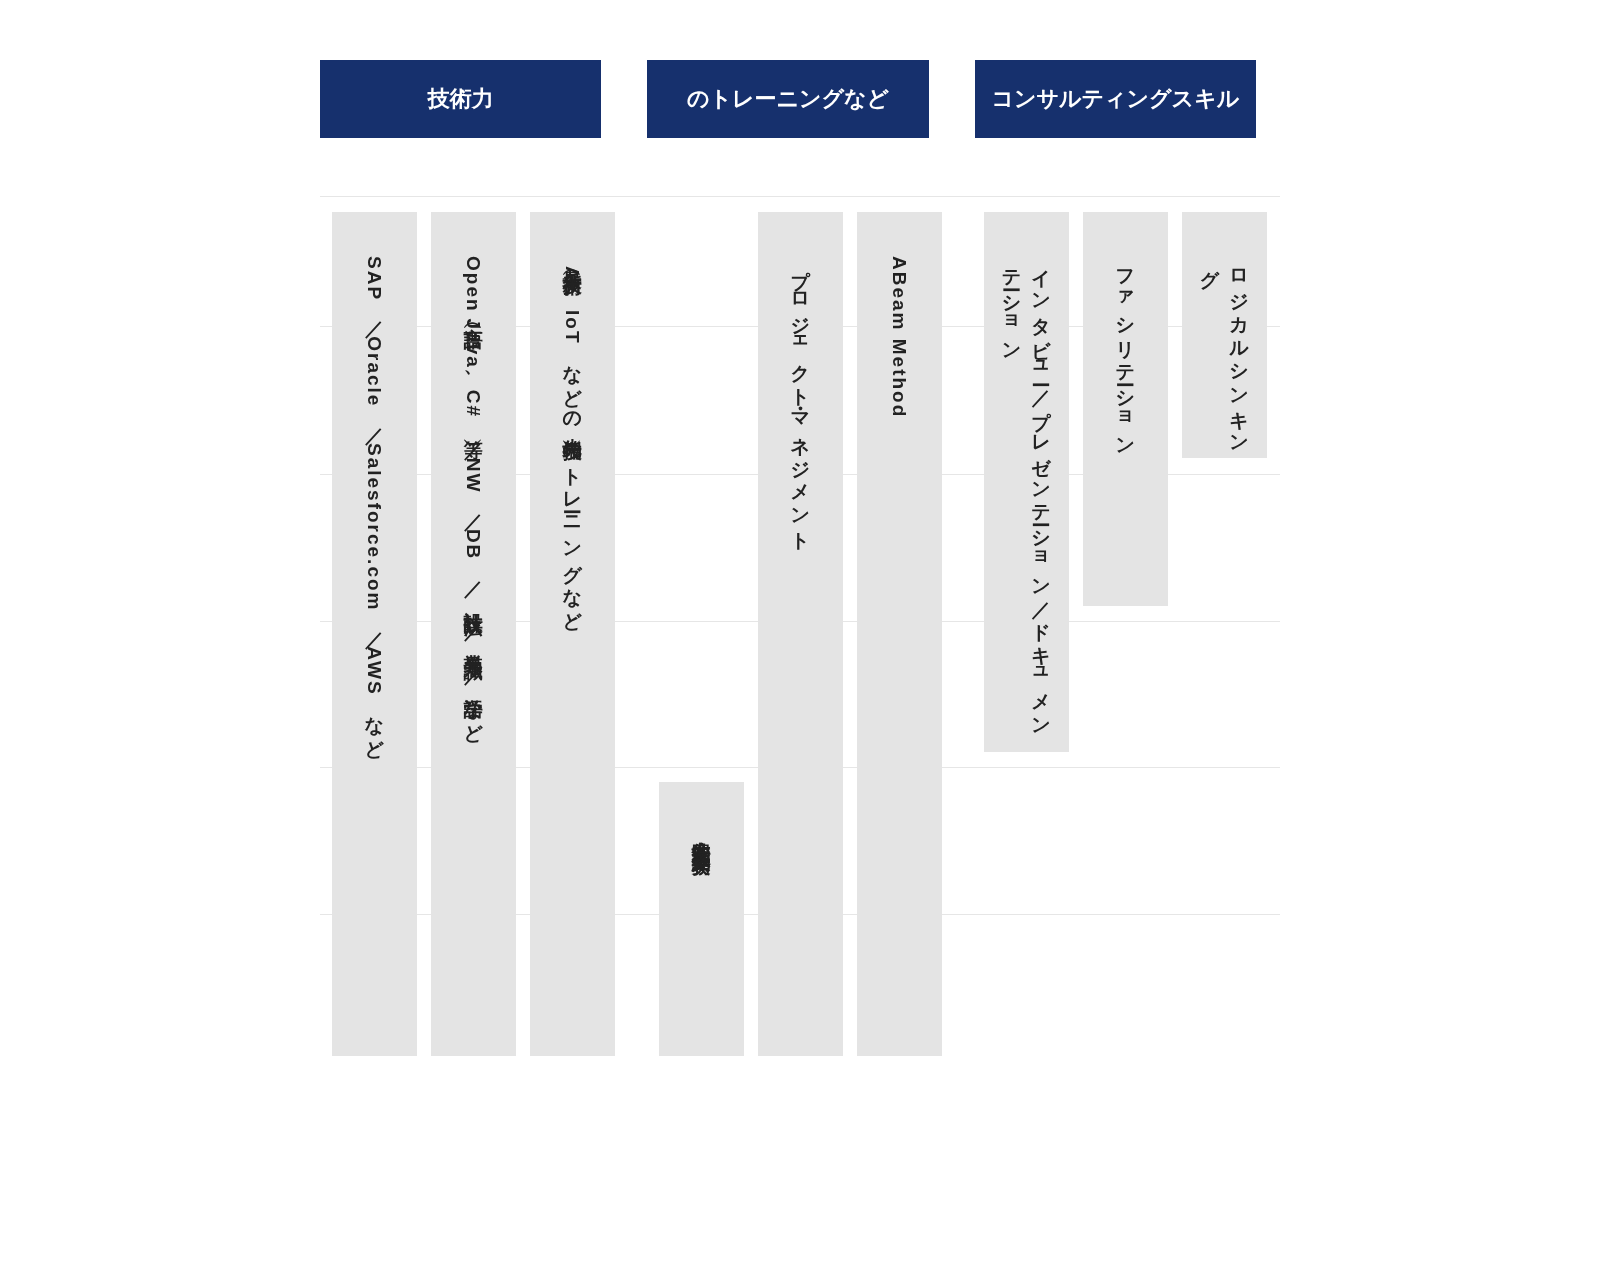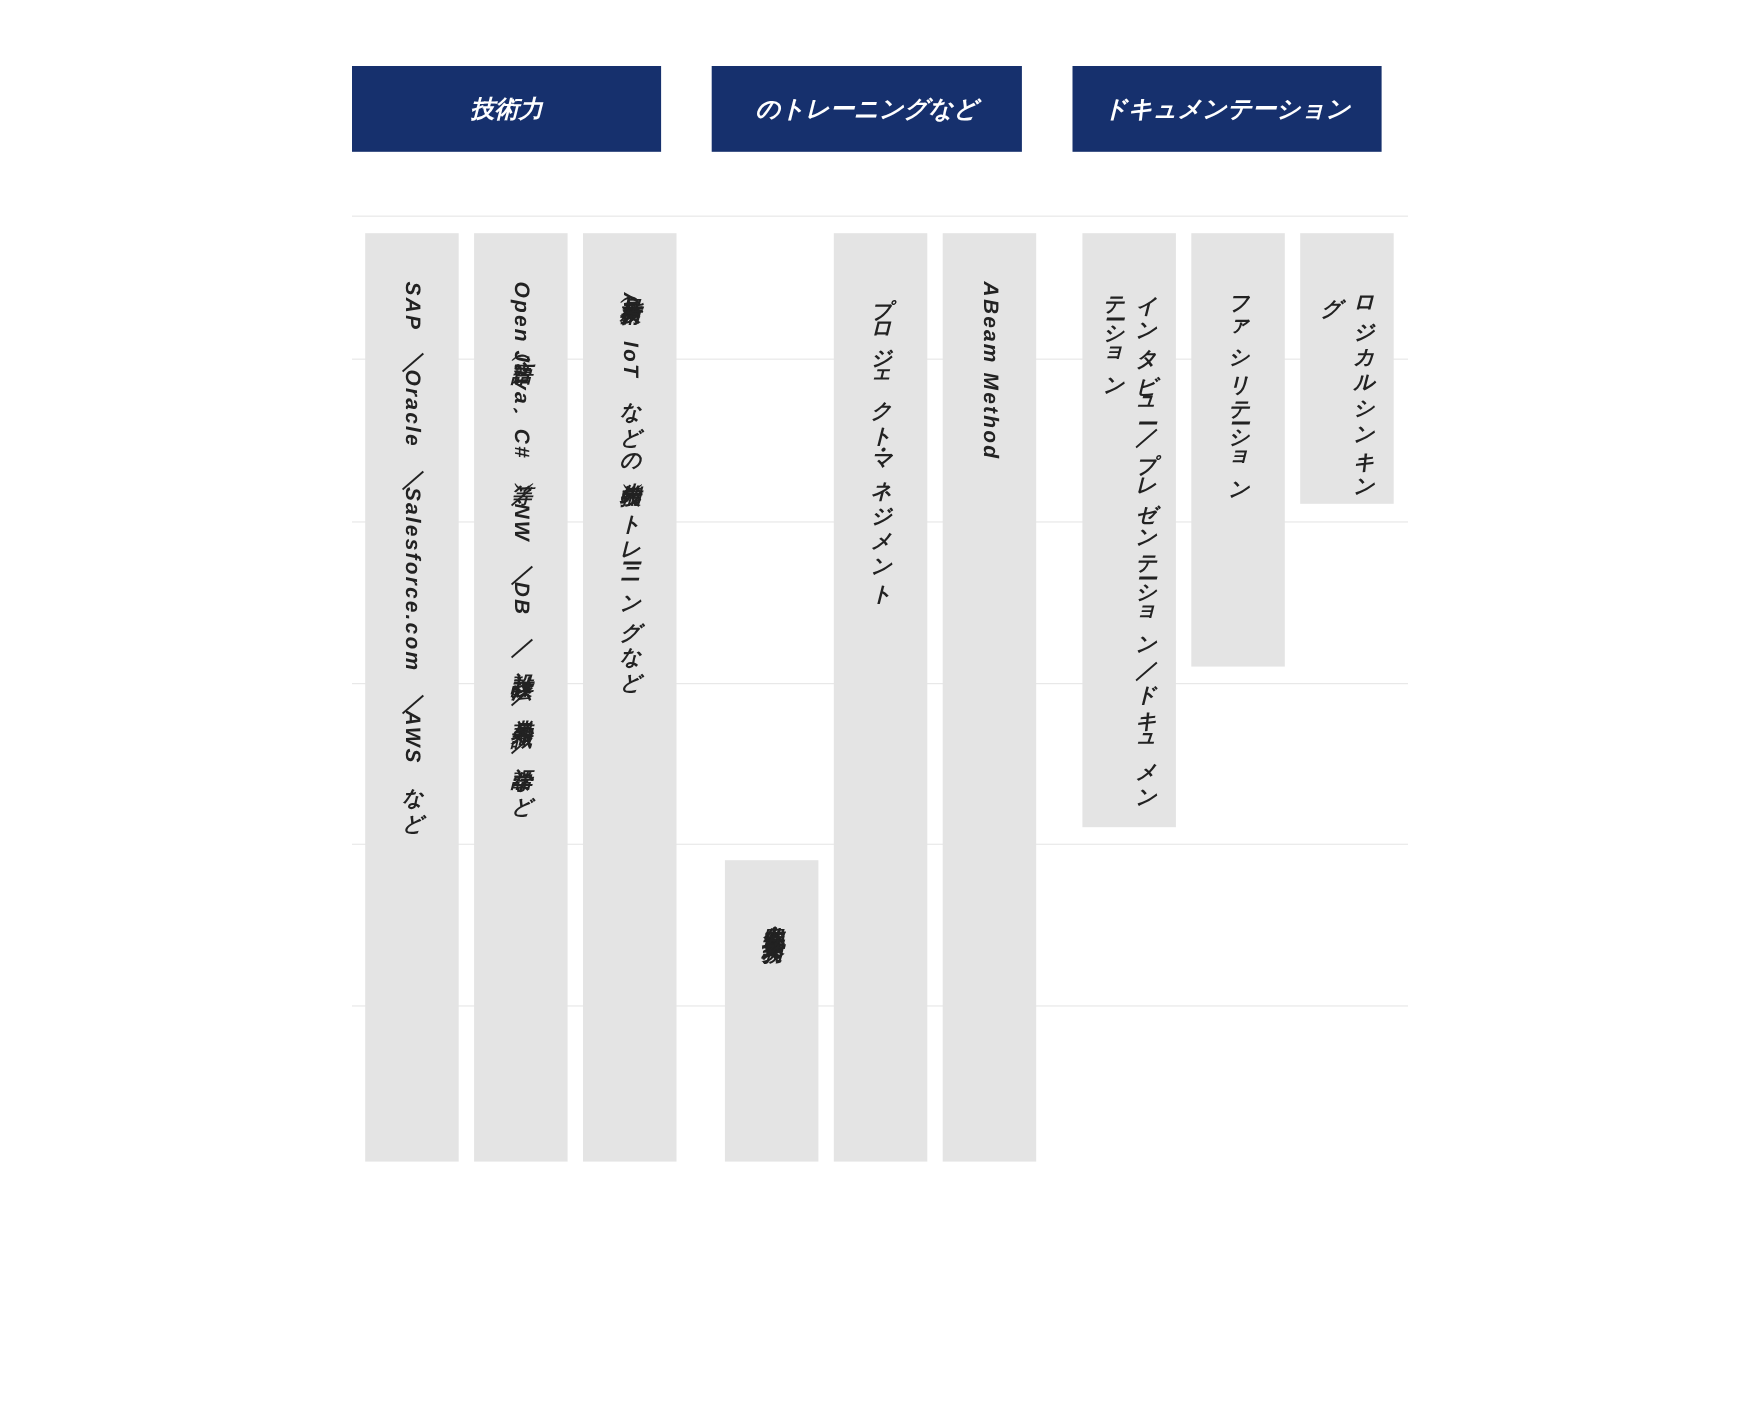--- a/index.html
+++ b/index.html
@@ -1,19 +1,18 @@
 <!DOCTYPE html>
 <html><head>
   <meta charset="utf-8">
   <style>
     * {
       margin: 12px;
       padding: 0;
       box-sizing: border-box;
-      font-style: italic;
     }
     body {
       font-family: "Hiragino Kaku Gothic ProN", "Hiragino Sans", "Yu Gothic", "Meiryo", sans-serif;
       background: #ffffff;
       width: 1600px;
       height: 1286px;
       position: relative;
     }
     .container {
       position: absolute;
@@ -80,21 +79,21 @@
 <div class="container">
 
   <div class="header-row">
     <div class="header-cell col1">
       <span>技術力</span>
     </div>
     <div class="header-cell col2">
       <span>のトレーニングなど</span>
     </div>
     <div class="header-cell col3">
-      <span>ドキュメンテーション</span>
+      <span>コンサルティングスキル</span>
     </div>
   </div>
 
   <div class="grid-area">
     <div class="gridline" style="top:22px"></div>
     <div class="gridline" style="top:152px"></div>
     <div class="gridline" style="top:300px"></div>
     <div class="gridline" style="top:447px"></div>
     <div class="gridline" style="top:593px"></div>
     <div class="gridline" style="top:740px"></div>

